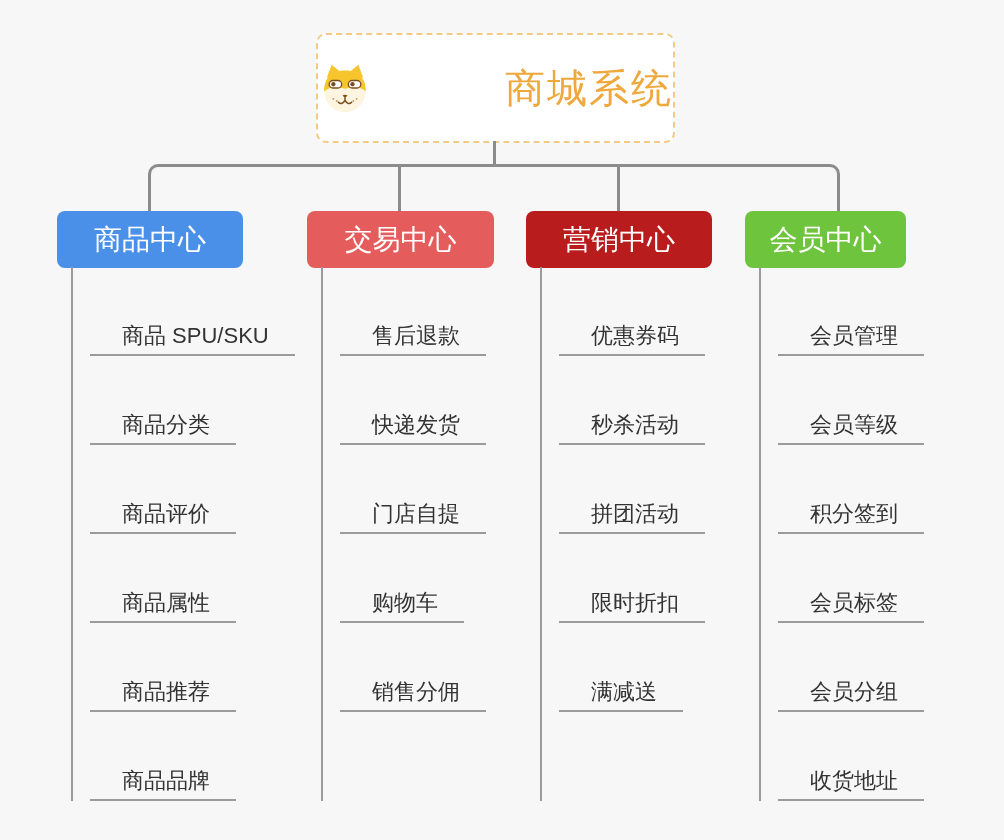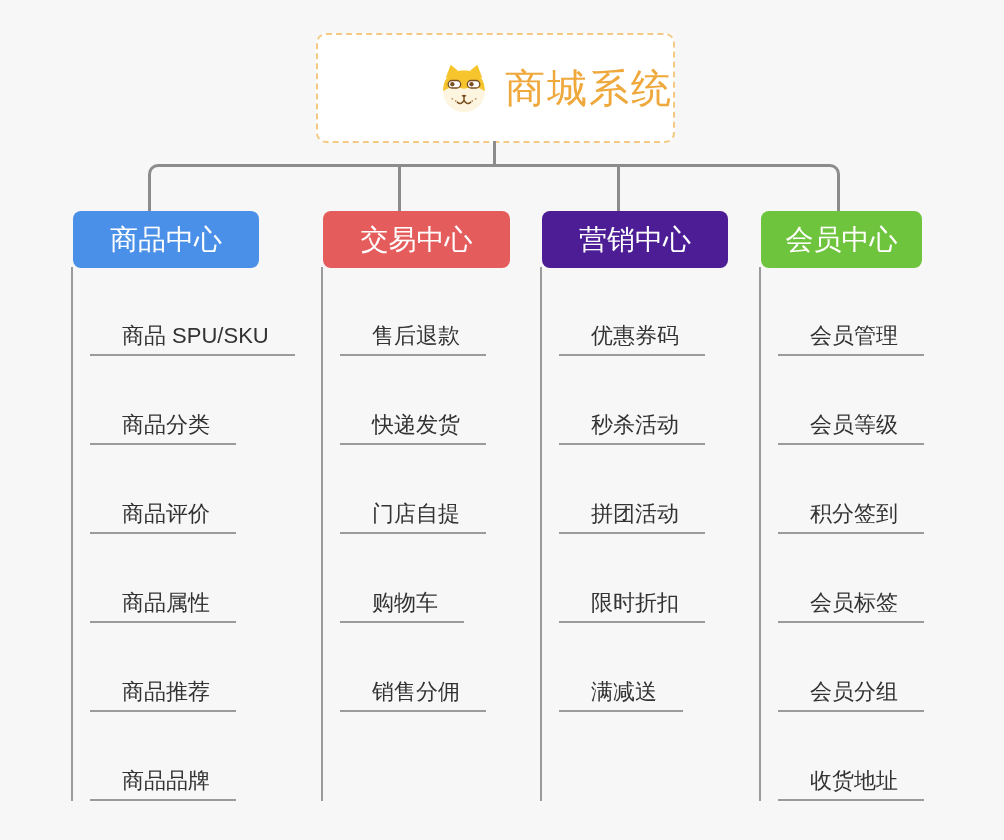--- a/index.html
+++ b/index.html
@@ -2,36 +2,36 @@
 <html><head>
 <meta charset="utf-8">
 <style>
   html,body{margin:0;padding:0;}
   body{font-family:"Liberation Sans","DejaVu Sans",sans-serif;}
   .canvas{position:relative;width:1004px;height:840px;background:#F7F7F7;overflow:hidden;}
 
   
   .root{position:absolute;left:316px;top:33px;width:359px;height:110px;box-sizing:border-box;
         background:#FFFFFF;border:2px dashed #F3C983;border-radius:10px;
-        display:flex;align-items:center;justify-content:flex-end;gap:14px;}
+        display:flex;align-items:center;justify-content:space-between;gap:14px;}
   .root-title{font-size:40px;letter-spacing:2px;font-weight:500;}
 
   
   .vline{position:absolute;background:#8C8C8C;width:3px;}
   .stub{left:493px;top:141px;height:24px;}
   .bus{position:absolute;left:148px;top:164px;width:692px;height:47px;box-sizing:border-box;
        border-top:3px solid #8C8C8C;border-left:3px solid #8C8C8C;border-right:3px solid #8C8C8C;
        border-radius:10px 10px 0 0;}
   .drop-1{left:398px;top:167px;height:44px;}
   .drop-2{left:617px;top:167px;height:44px;}
 
   
   .branch{position:absolute;top:211px;height:57px;border-radius:8px;
           display:flex;align-items:center;justify-content:center;
-          color:#FFFFFF;font-size:28px;cursor:default;margin-left:16px;}
+          color:#FFFFFF;font-size:28px;cursor:default;}
   .b0{left:57px;width:186px;}
   .b1{left:307px;width:187px;}
   .b2{left:526px;width:186px;}
   .b3{left:745px;width:161px;}
 
   
   .rail{position:absolute;top:267px;height:534px;width:2px;background:#9B9B9B;}
   .r0{left:71px;} .r1{left:321px;} .r2{left:540px;} .r3{left:759px;}
   .col{position:absolute;top:267px;padding-left:19px;}
   .c0{left:71px;} .c1{left:321px;} .c2{left:540px;} .c3{left:759px;}
@@ -65,21 +65,21 @@
     <span class="root-title" style="color: rgb(239, 168, 60);">商城系统</span>
   </div>
 
   <div class="vline stub"></div>
   <div class="bus"></div>
   <div class="vline drop-1"></div>
   <div class="vline drop-2"></div>
 
   <div class="branch b0" style="background-color: rgb(74, 144, 232);">商品中心</div>
   <div class="branch b1" style="background-color: rgb(229, 92, 92);">交易中心</div>
-  <div class="branch b2" style="background-color: #4c1d95;">营销中心</div>
+  <div class="branch b2" style="background-color: #b91c1c;">营销中心</div>
   <div class="branch b3" style="background-color: rgb(110, 196, 60);">会员中心</div>
 
   <div class="rail r0"></div>
   <div class="rail r1"></div>
   <div class="rail r2"></div>
   <div class="rail r3"></div>
 
   <div class="col c0">
     <div class="item">商品 SPU/SKU</div>
     <div class="item">商品分类</div>

